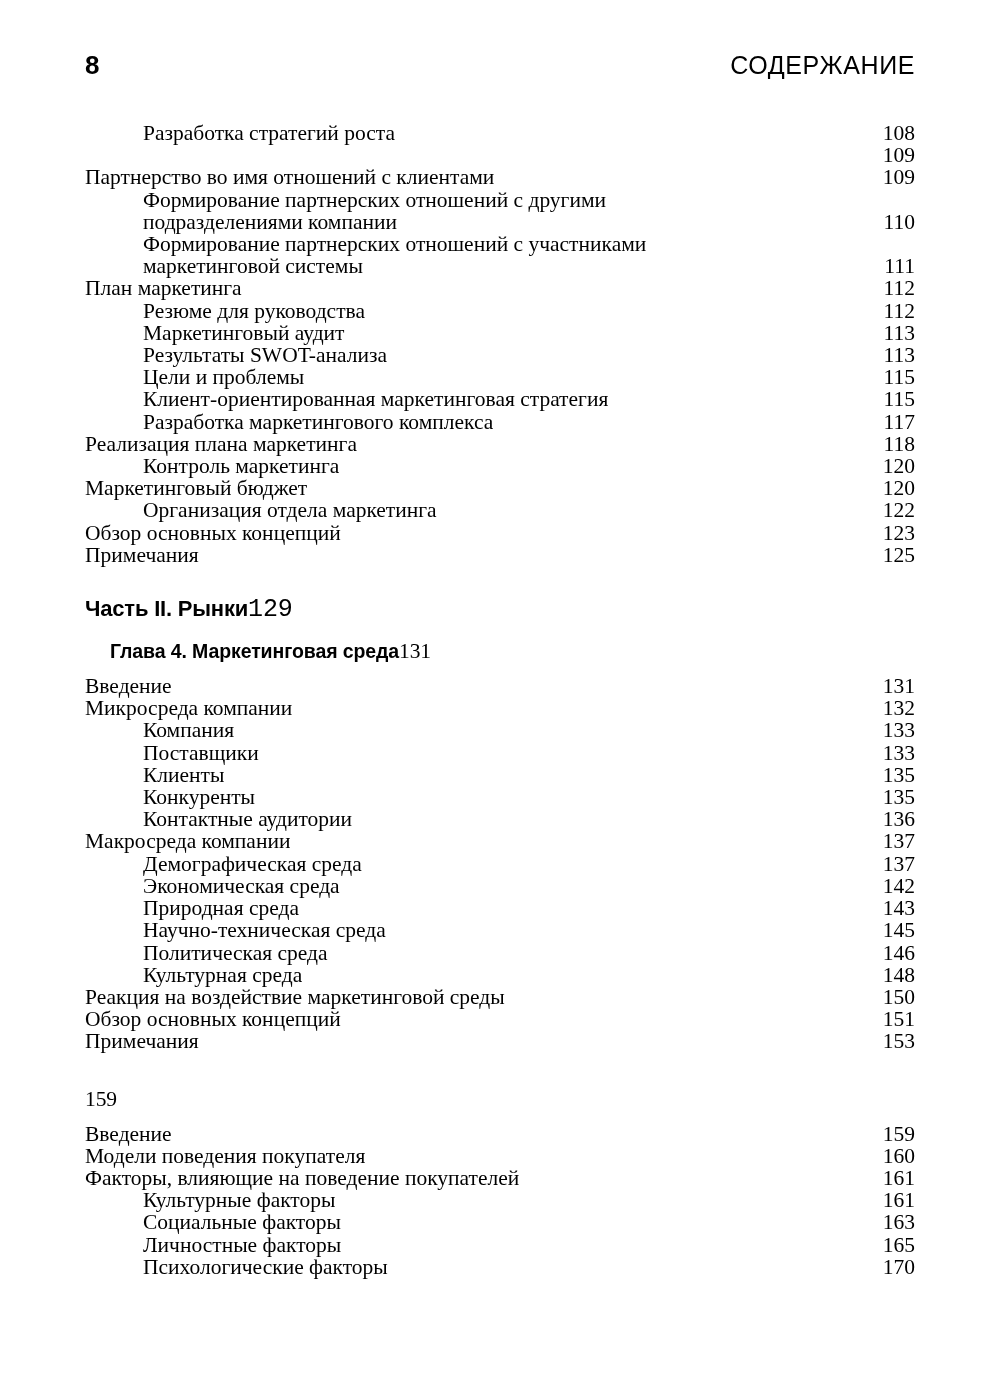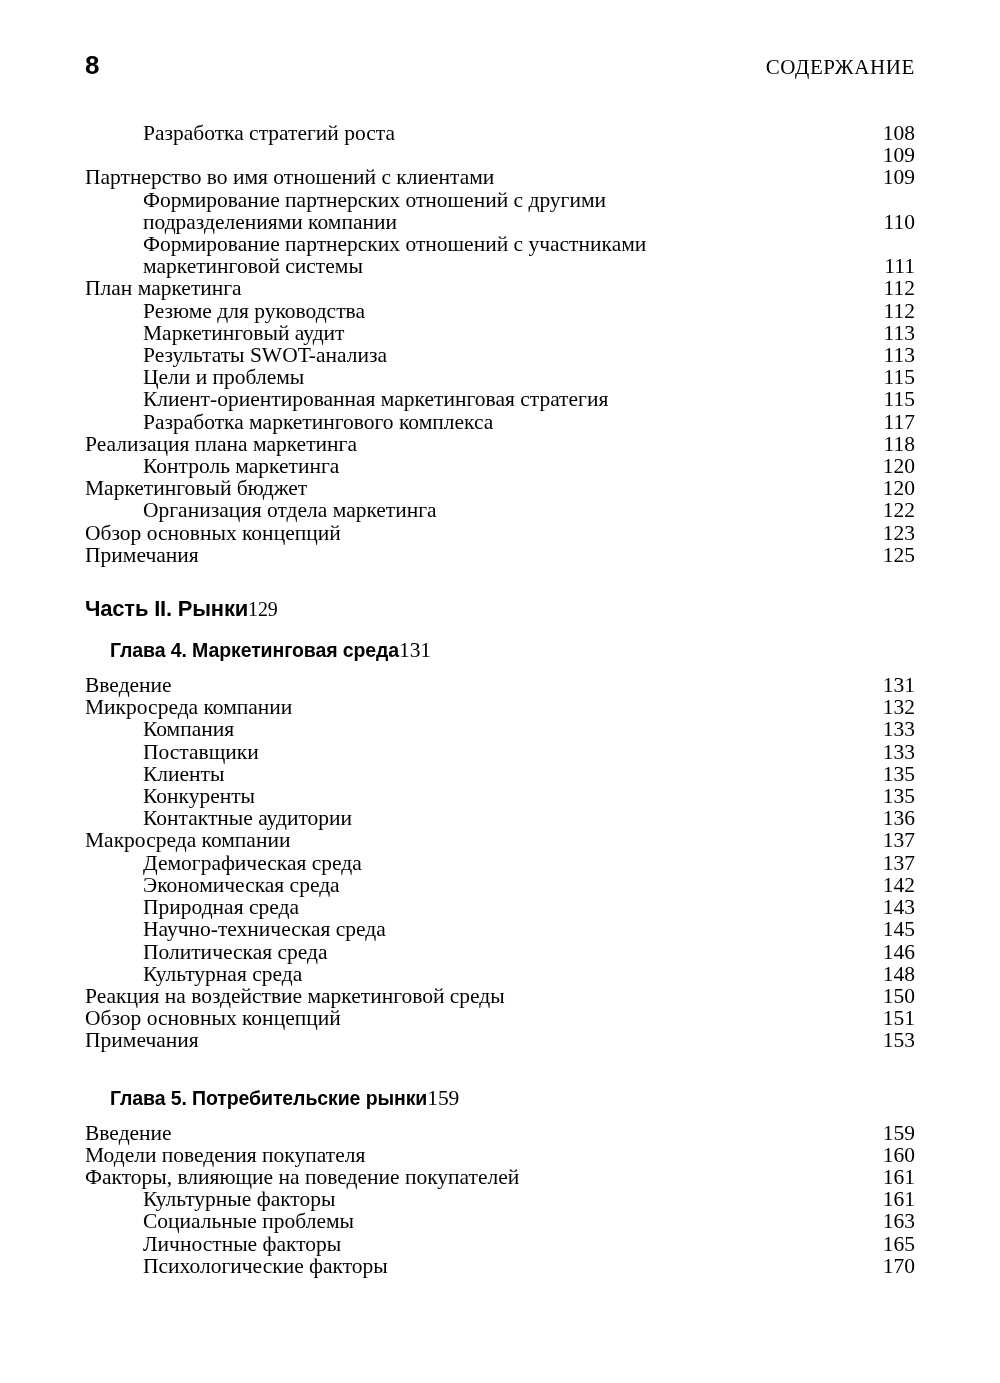--- a/index.html
+++ b/index.html
@@ -37,23 +37,23 @@
     justify-content: space-between;
   }
   .folio {
     font-family: "Liberation Sans", "DejaVu Sans", sans-serif;
     font-weight: bold;
     font-size: 26px;
     line-height: 26px;
     letter-spacing: 0px;
   }
   .head-title {
-    font-family: Liberation Serif, serif;
+    font-family: Liberation Sans, sans-serif;
     font-weight: 400;
-    font-size: 21px;
+    font-size: 25px;
     line-height: 22px;
     letter-spacing: 0.6px;
   }
 
   
   .toc {
     position: absolute;
     left: 0;
     top: 122px;
     width: 1000px;
@@ -100,23 +100,23 @@
     align-items: baseline;
     width: 830px;
     margin-left: 85px;
     font-family: "Liberation Sans", "DejaVu Sans", sans-serif;
     font-weight: bold;
     font-size: 22px;
     line-height: 26px;
     letter-spacing: -0.2px;
   }
   .part .pageno {
-    font-family: Liberation Serif, serif;
+    font-family: Liberation Mono, monospace;
     font-weight: normal;
-    font-size: 20px;
+    font-size: 25px;
   }
 
   
   .chapter {
     position: relative;
     display: flex;
     align-items: flex-end;
     width: 830px;
     margin-left: 85px;
     font-family: "Liberation Sans", "DejaVu Sans", sans-serif;
@@ -345,21 +345,20 @@
         <div class="row lvl0">
           <span class="label">Примечания</span>
           <span class="filler"></span>
           <span class="pageno">153</span>
         </div>
       </div>
 
     <div class="sp-chapter-gap"></div>
 
     <div class="chapter">
-      <span class="label">Глава 5. Потребительские рынки</span>
       <span class="filler"></span>
       <span class="pageno">159</span>
     </div>
 
     <div class="sp-after-chapter"></div>
 
     <div id="group-3">
         <div class="row lvl0">
           <span class="label">Введение</span>
           <span class="filler"></span>
@@ -374,21 +373,21 @@
           <span class="label">Факторы, влияющие на поведение покупателей</span>
           <span class="filler"></span>
           <span class="pageno">161</span>
         </div>
         <div class="row lvl1">
           <span class="label">Культурные факторы</span>
           <span class="filler"></span>
           <span class="pageno">161</span>
         </div>
         <div class="row lvl1">
-          <span class="label">Социальные проблемы</span>
+          <span class="label">Социальные факторы</span>
           <span class="filler"></span>
           <span class="pageno">163</span>
         </div>
         <div class="row lvl1">
           <span class="label">Личностные факторы</span>
           <span class="filler"></span>
           <span class="pageno">165</span>
         </div>
         <div class="row lvl1">
           <span class="label">Психологические факторы</span>

